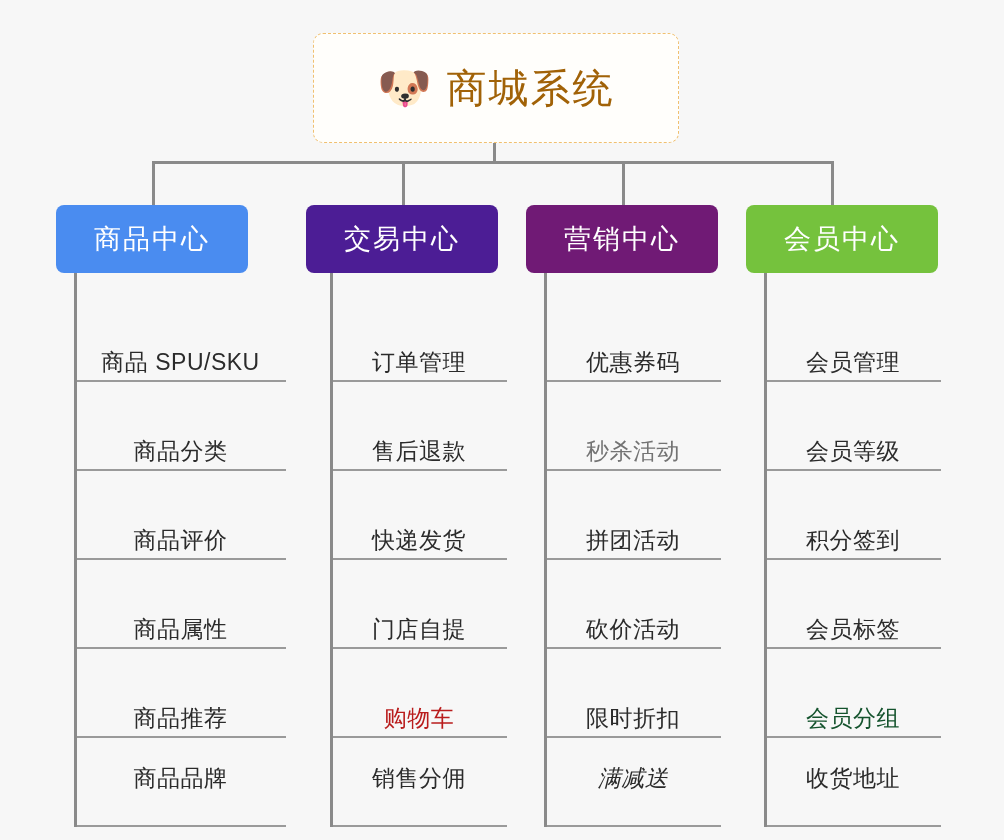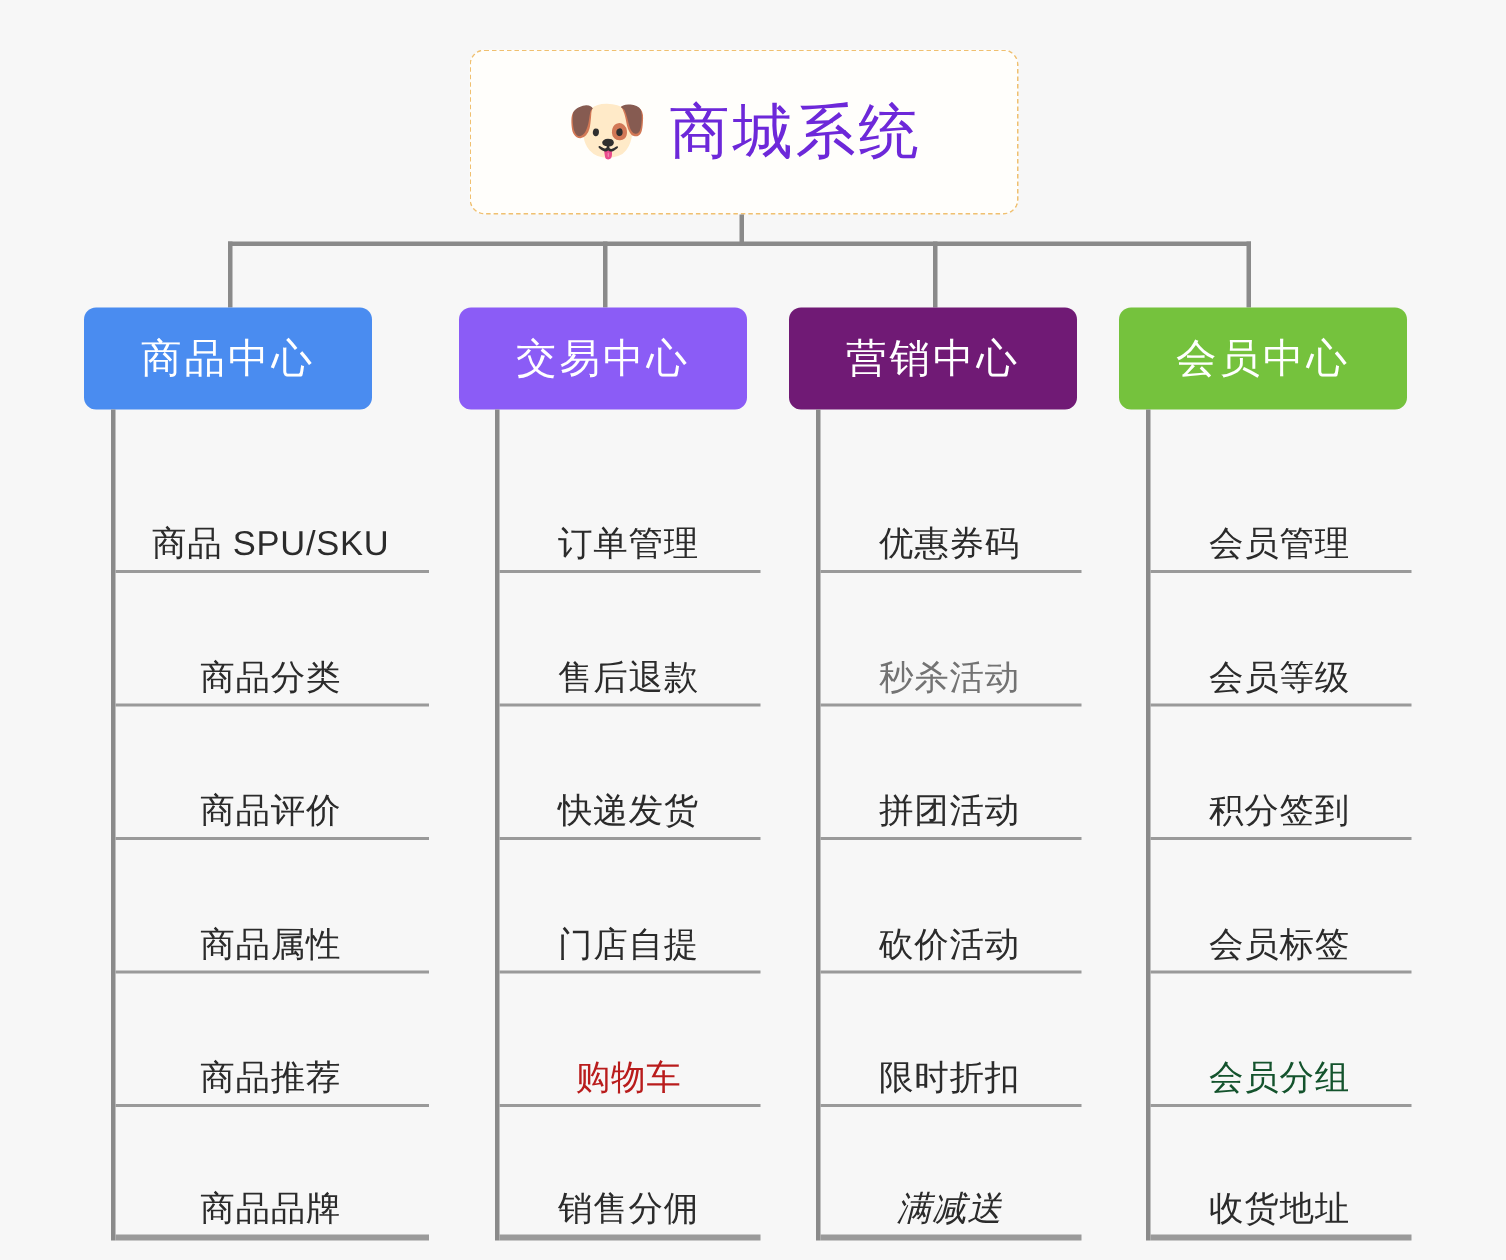--- a/index.html
+++ b/index.html
@@ -101,30 +101,30 @@
   .item-label {
     font-size: 23px;
     color: #2b2b2b;
     white-space: nowrap;
     line-height: 1.1;
     letter-spacing: 0.5px;
   }
   .col-1 .item { width: 209px; }
   .col-1 .item-label { font-size: 23px; }
 
-  .items .item:last-child { border-bottom: 4px solid #a21caf; }
+  .items .item:last-child { border-bottom: 2px solid #a21caf; align-items: center; }
 </style>
 </head>
 <body>
 
 <div id="mindmap" style="background: rgb(247, 247, 247);">
 
   <div class="root-node" style="border-color: rgb(240, 192, 112);">
     <span class="root-emoji">🐶</span>
-    <span class="root-title" style="color: #6d28d9;">商城系统</span>
+    <span class="root-title" style="color: #a16207;">商城系统</span>
   </div>
 
   <div class="conn conn-v-root" style="background: rgb(138, 138, 138);"></div>
   <div class="conn conn-h-main" style="background: rgb(138, 138, 138);"></div>
   <div class="conn conn-drop" style="left: 152px; background: rgb(138, 138, 138);"></div>
   <div class="conn conn-drop" style="left: 402px; background: rgb(138, 138, 138);"></div>
   <div class="conn conn-drop" style="left: 622px; background: rgb(138, 138, 138);"></div>
   <div class="conn conn-drop" style="left: 831px; background: rgb(138, 138, 138);"></div>
 
   <div class="column col-1">
@@ -147,21 +147,21 @@
       <div class="item" style="border-bottom-color: rgb(154, 154, 154);">
           <span class="item-label" style="color: rgb(43, 43, 43);">商品推荐</span>
         </div>
       <div class="item" style="border-bottom-color: rgb(154, 154, 154);">
           <span class="item-label" style="color: rgb(43, 43, 43);">商品品牌</span>
         </div>
     </div>
   </div>
 
   <div class="column col-2">
-    <div class="cat-header" style="background: #8b5cf6;">
+    <div class="cat-header" style="background: #4c1d95;">
       <span>交易中心</span>
     </div>
     <div class="items" style="border-left-color: rgb(138, 138, 138); margin-left: 24px;">
       <div class="item" style="border-bottom-color: rgb(154, 154, 154);">
           <span class="item-label" style="color: rgb(43, 43, 43);">订单管理</span>
         </div>
       <div class="item" style="border-bottom-color: rgb(154, 154, 154);">
           <span class="item-label" style="color: rgb(43, 43, 43);">售后退款</span>
         </div>
       <div class="item" style="border-bottom-color: rgb(154, 154, 154);">

